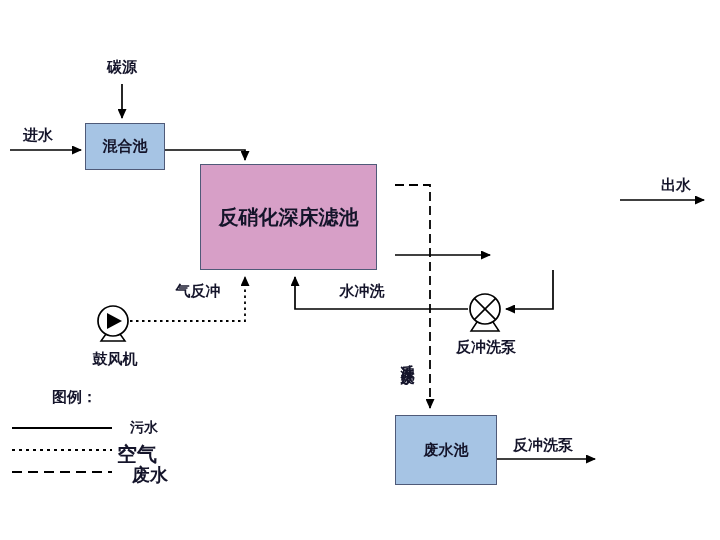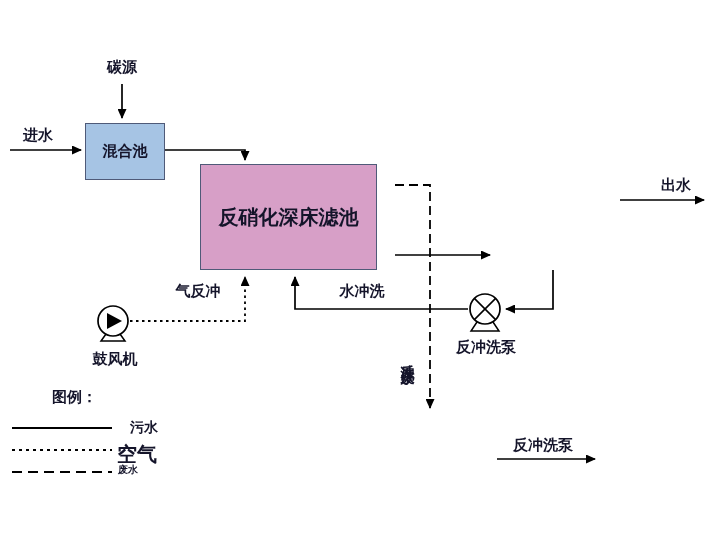--- a/index.html
+++ b/index.html
@@ -62,38 +62,41 @@
       <circle cx="485" cy="309" r="15" fill="#fff" stroke="#000" stroke-width="1.7"></circle>
       <line x1="474.4" y1="298.4" x2="495.6" y2="319.6" stroke="#000" stroke-width="1.6"></line>
       <line x1="474.4" y1="319.6" x2="495.6" y2="298.4" stroke="#000" stroke-width="1.6"></line>
     </g>
 
     <path d="M12 428 H112" stroke="#000" stroke-width="2" fill="none"></path>
     <path d="M12 450 H112" stroke="#000" stroke-width="2" stroke-dasharray="3 4" fill="none"></path>
     <path d="M12 472 H112" stroke="#000" stroke-width="2" stroke-dasharray="10 6" fill="none"></path>
   </svg>
 
-  <div class="box tank" style="left:85px; top:123px; width:80px; height:57px;">
+  <div class="box tank" style="left:85px; top:123px; width:80px; height:47px;">
     <span>混合池</span>
   </div>
 
   <div class="box filter" style="left:200px; top:164px; width:177px; height:106px;">
     <span>反硝化深床滤池</span>
   </div>
 
 
+  <div class="box tank" style="left:395px; top:415px; width:102px; height:70px;">
+    <span>废水池</span>
+  </div>
 
   <div class="lbl" style="left:92px;  top:58px;  width:60px;">碳源</div>
   <div class="lbl" style="left:12px;  top:126px; width:52px;">进水</div>
   <div class="lbl" style="left:645px; top:176px; width:62px;">出水</div>
   <div class="lbl" style="left:166px; top:282px; width:64px;">气反冲</div>
   <div class="lbl" style="left:330px; top:282px; width:64px;">水冲洗</div>
   <div class="lbl vert" style="left:398px; top:302px; height:110px;">反冲洗废水</div>
   <div class="lbl" style="left:84px;  top:350px; width:62px;">鼓风机</div>
   <div class="lbl" style="left:448px; top:338px; width:76px;">反冲洗泵</div>
   <div class="lbl" style="left:504px; top:436px; width:78px;">反冲洗泵</div>
 
   <div class="lbl legend-title" style="left:12px; top:388px; width:70px;padding-left:40px;">图例：</div>
   <div class="lbl" style="left:122px; top:419px; width:44px; font-size:14px;">污水</div>
   <div class="lbl" style="left:115px; top:441px; width:44px; font-size:20px;">空气</div>
-  <div class="lbl" style="left:106px; top:463px; width:44px; font-size:10px;">废水</div>
+  <div class="lbl" style="left:128px; top:463px; width:44px; font-size:18px;">废水</div>
 
 </div>
 
 </body></html>

